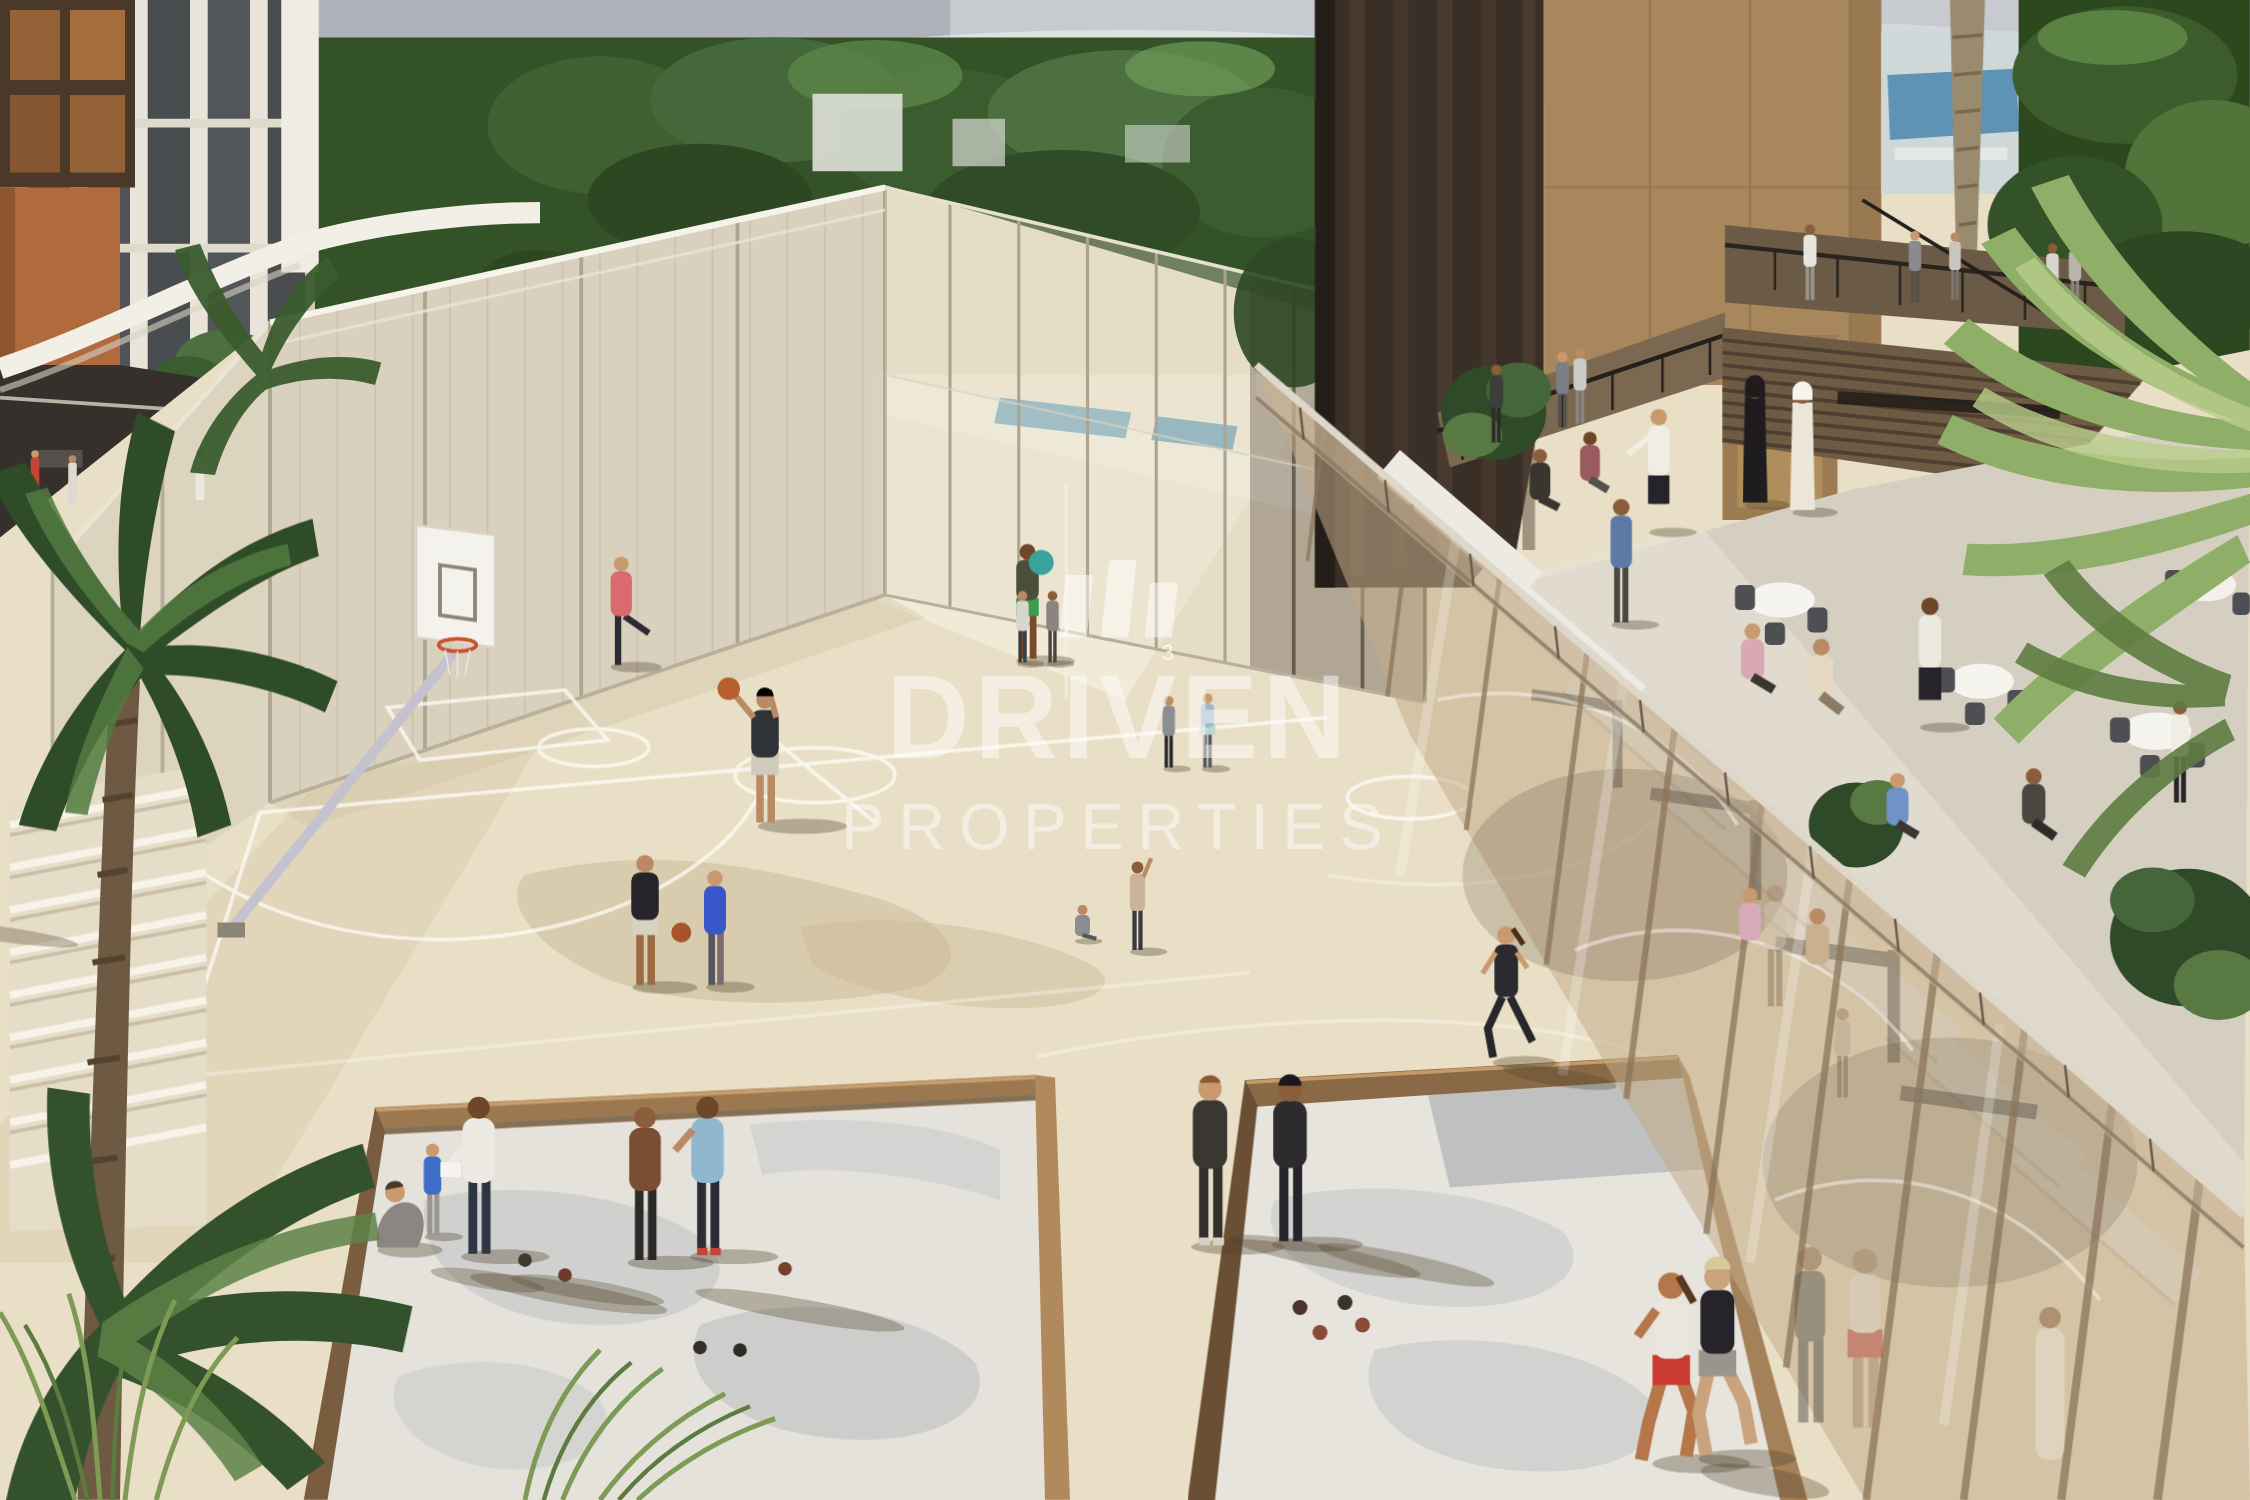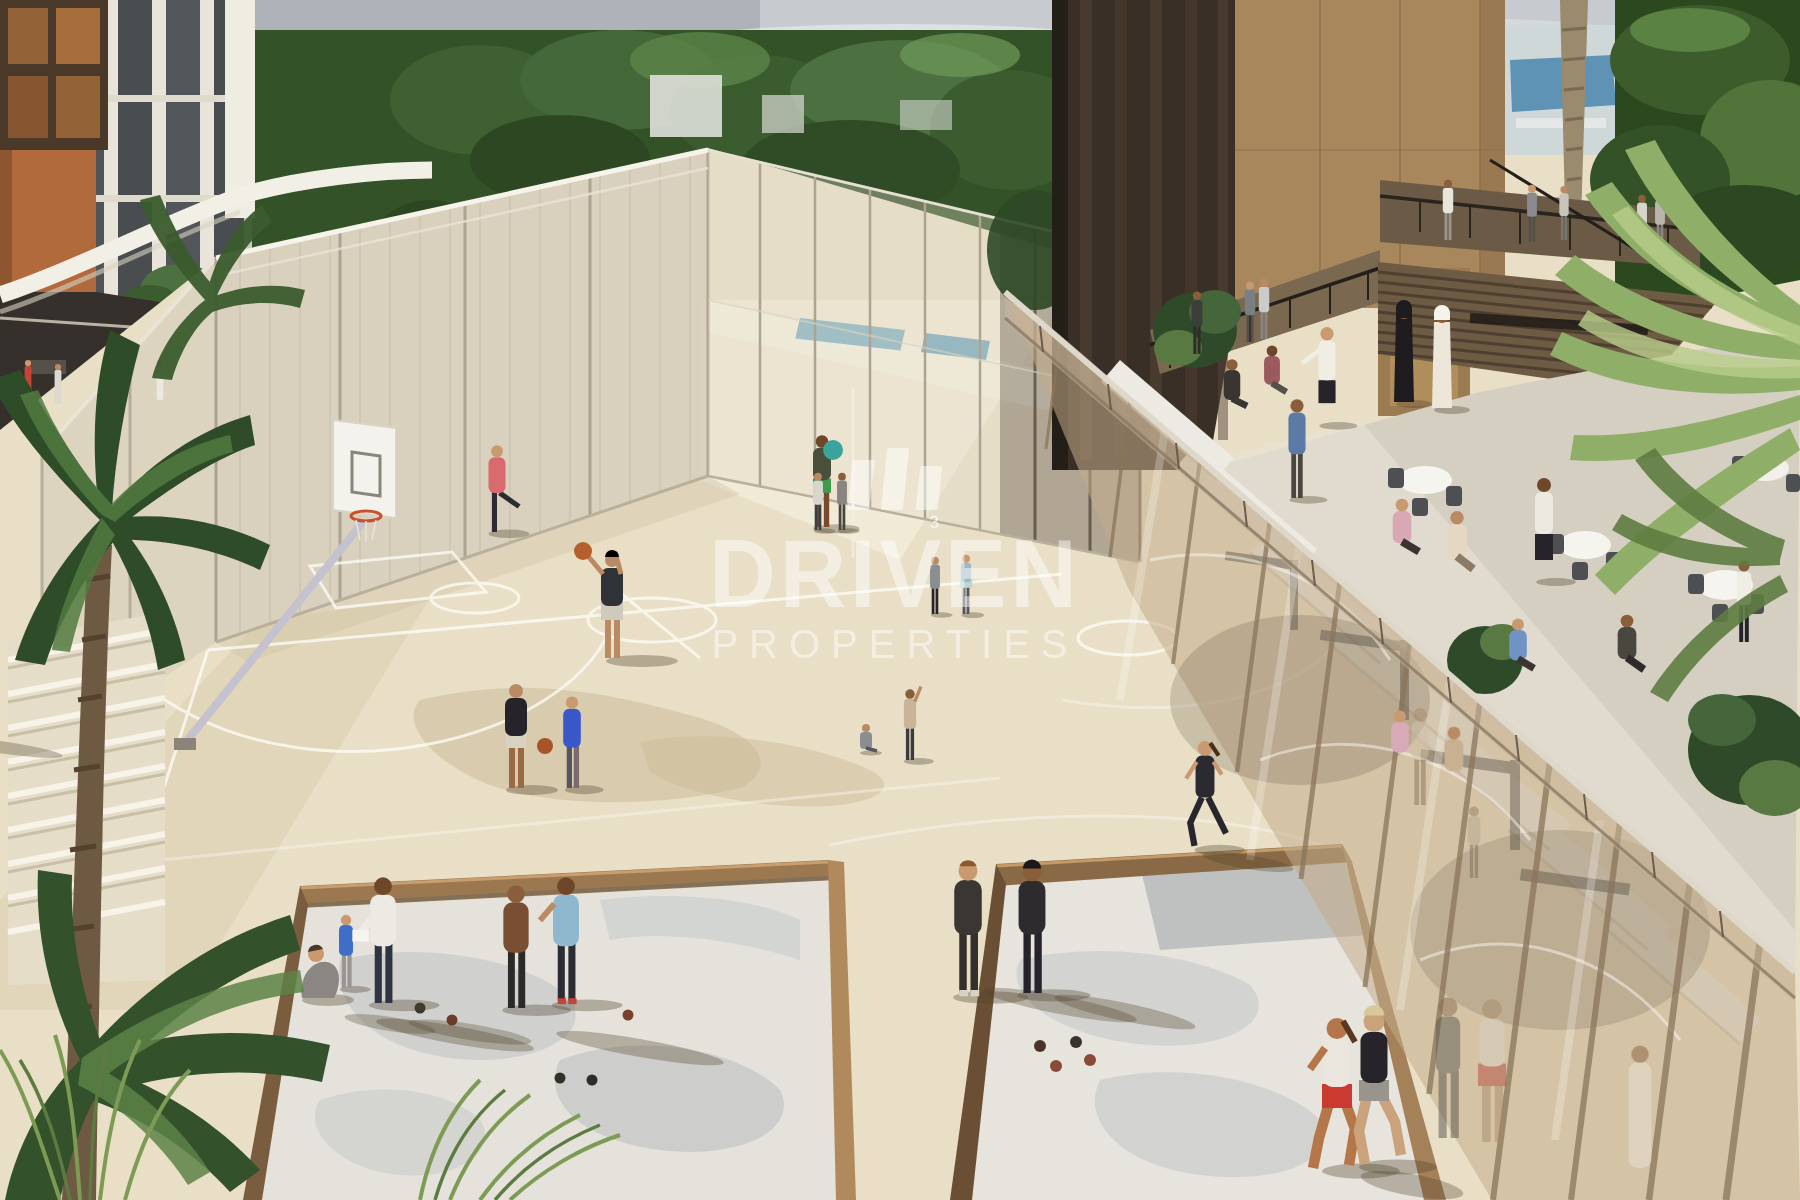--- a/index.html
+++ b/index.html
@@ -7,21 +7,21 @@
          font-family:"Liberation Sans", sans-serif;background:#e9dfc6;}
   .stage svg{position:absolute;left:0;top:0;}
   .fsh{fill:rgba(80,66,42,.35)}
   .wm{position:absolute;left:640px;top:448px;width:510px;text-align:center;
       color:rgba(255,255,255,.48);pointer-events:none;}
   .wm .bars{display:flex;justify-content:center;gap:12px;height:62px;margin-bottom:18px;}
   .wm .bar{width:22px;background:rgba(255,255,255,.5);transform:skewX(-6deg);border-radius:2px;}
   .wm .b1{height:50px;margin-top:12px}.wm .b2{height:62px}.wm .b3{height:44px;margin-top:18px}
   .wm .l1{font-size:92px;font-weight:800;letter-spacing:4px;line-height:1;
           transform:scaleY(1.04);}
-  .wm .l2{font-size:40px;font-weight:400;letter-spacing:11px;line-height:1;margin-top:4px;}
+  .wm .l2{font-size:52px;font-weight:400;letter-spacing:11px;line-height:1;margin-top:16px;}
 </style>
 </head>
 <body>
 
 <div class="stage">
 <svg width="1800" height="1200" viewBox="0 0 1800 1200">
 
   <g>
     <rect x="0" y="0" width="1800" height="80" fill="#c7cbcf"></rect>
     <rect x="0" y="0" width="760" height="38" fill="#9aa0a8" opacity=".55"></rect>

